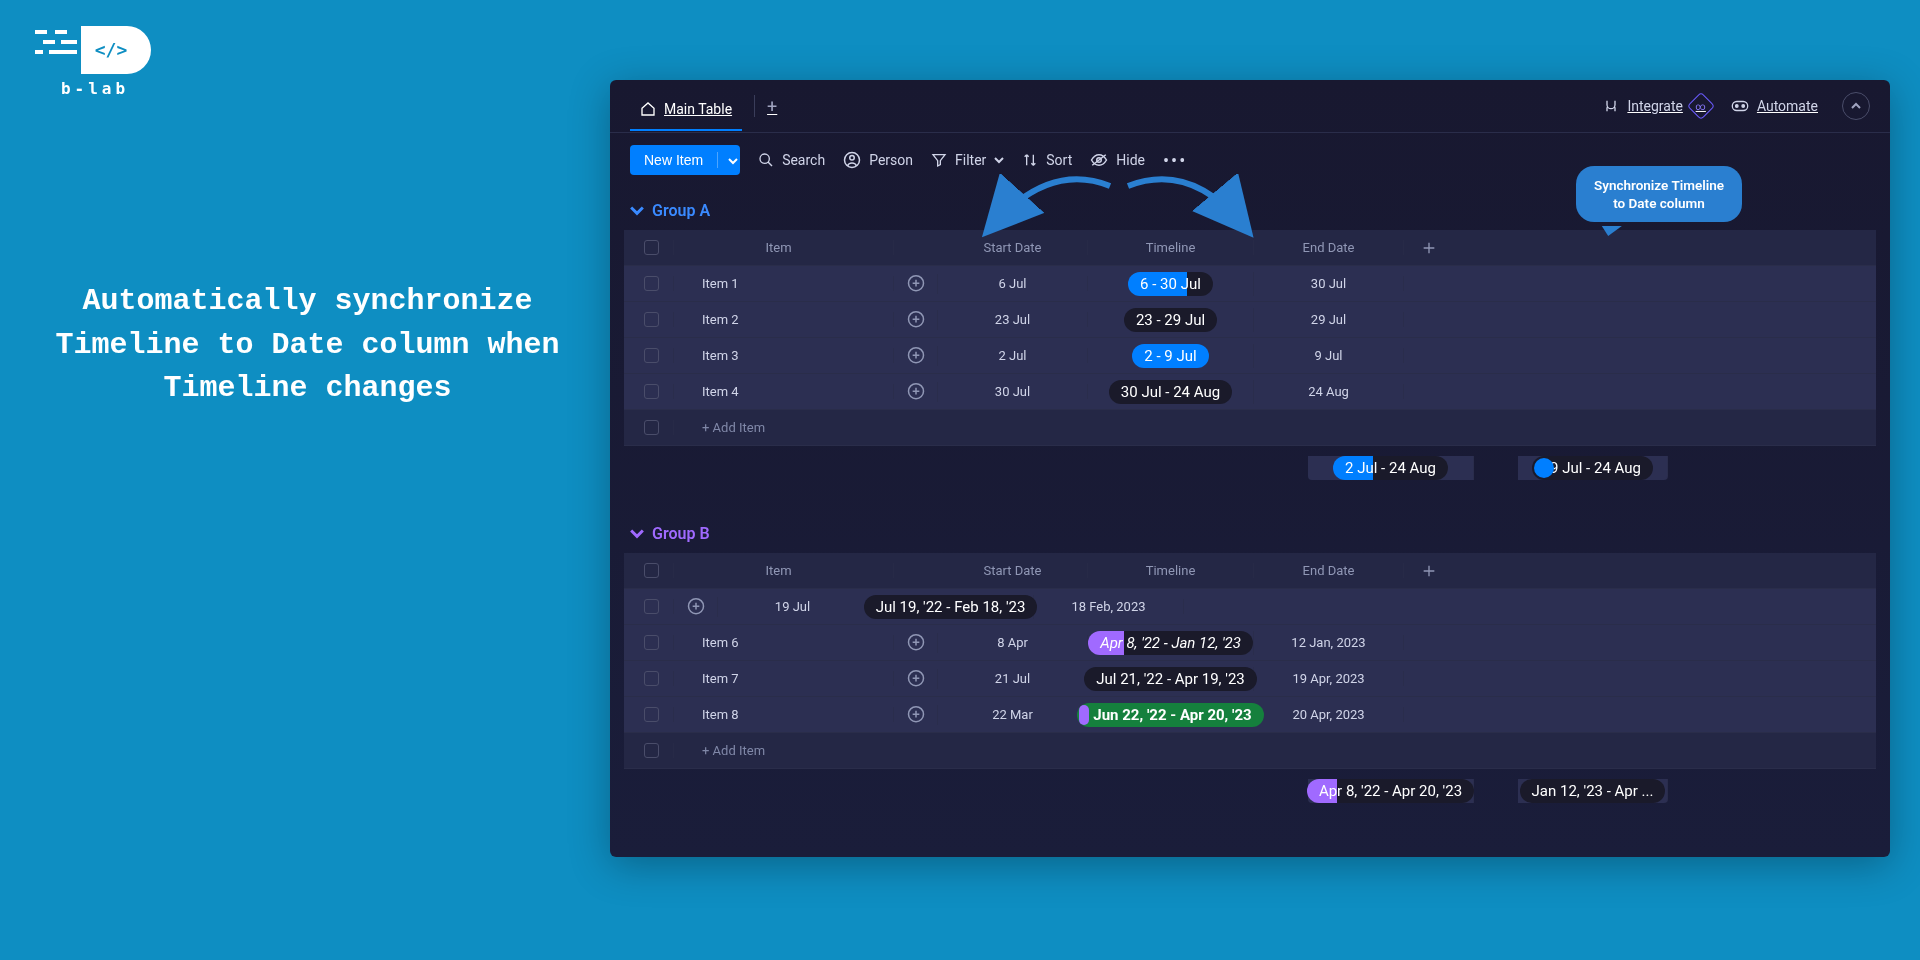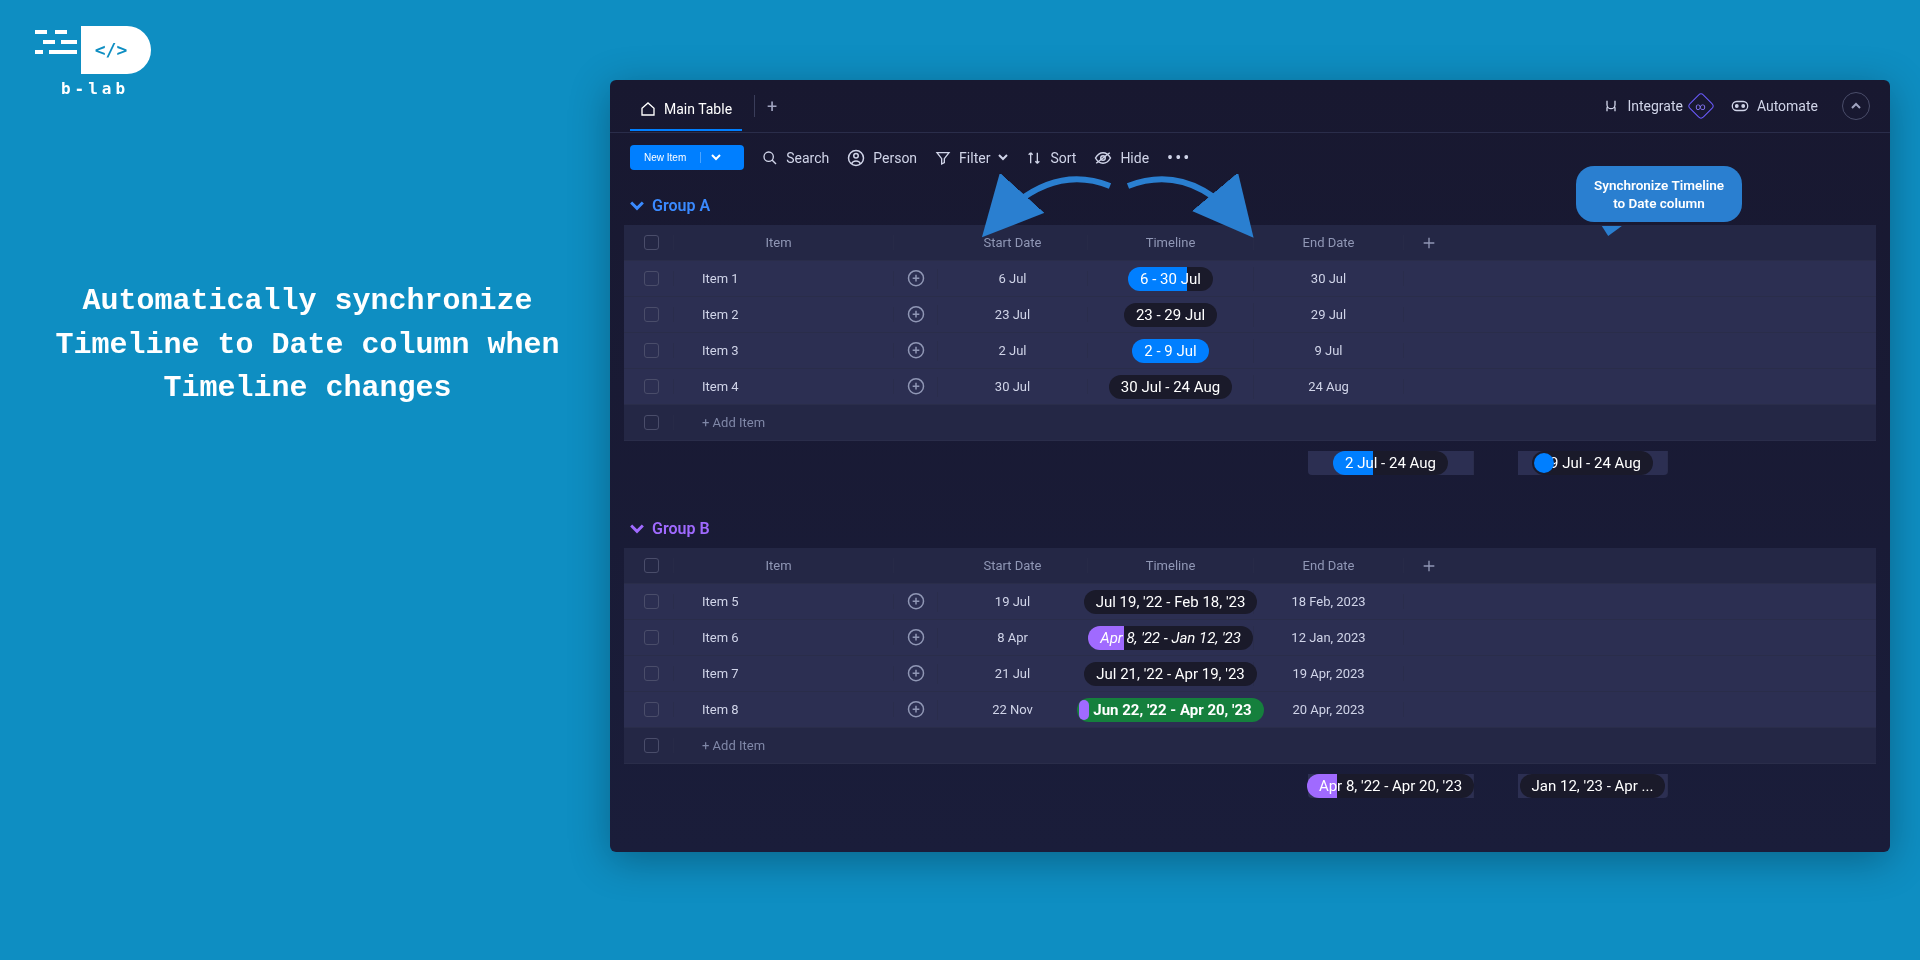--- a/index.html
+++ b/index.html
@@ -46,20 +46,21 @@
   width: 100%;
   box-shadow: 0 8px 40px rgba(0,0,0,0.3);
   overflow: hidden;
   position: relative;
 }
 .topbar {
   display: flex;
   align-items: center;
   padding: 12px 20px;
   border-bottom: 1px solid #2a2d4a;
+  text-decoration: underline;
 }
 .tab {
   display: flex;
   align-items: center;
   gap: 8px;
   padding: 6px 10px 12px;
   color: #fff;
   font-size: 14px;
   border-bottom: 2px solid #007fff;
   margin-bottom: -13px;
@@ -114,22 +115,22 @@
   display: flex;
   align-items: center;
   padding: 12px 20px 16px;
   gap: 18px;
 }
 .new-item-btn {
   background: #007fff;
   color: #fff;
   border: none;
   border-radius: 4px;
-  padding: 7px 23px 7px 14px;
-  font-size: 10px;
+  padding: 7px 2px 7px 14px;
+  font-size: 14px;
   display: flex;
   align-items: center;
   gap: 14px;
   cursor: pointer;
 }
 .new-item-btn .chev {
   border-left: 1px solid rgba(255,255,255,0.3);
   padding-left: 10px;
 }
 .tool-item {
@@ -585,21 +586,20 @@
                     <path d="M12 4v16M4 12h16"></path>
                   </svg>
                 </div>
     <div class="cell end-cell" style="border-right:none"></div>
   </div>
               <div class="row data-row">
       <div class="color-strip strip-b"></div>
       <div class="cell checkbox-cell">
                   <span class="checkbox"></span>
                 </div>
-      <div class="cell item-cell">Item 5</div>
       <div class="cell bubble-cell">
                   <svg class="bubble-icon" viewBox="0 0 24 24" fill="none" stroke="#9097b5" stroke-width="1.8">
                     <circle cx="12" cy="11" r="9"></circle>
                     <path d="M8 11h0 M12 7v8 M8 11h8"></path>
                   </svg>
                 </div>
       <div class="cell date-cell">19 Jul</div>
       <div class="cell timeline-cell">
                   <span class="timeline-pill pill-dark">Jul 19, '22 - Feb 18, '23</span>
                 </div>
@@ -652,21 +652,21 @@
       <div class="cell checkbox-cell">
                   <span class="checkbox"></span>
                 </div>
       <div class="cell item-cell">Item 8</div>
       <div class="cell bubble-cell">
                   <svg class="bubble-icon" viewBox="0 0 24 24" fill="none" stroke="#9097b5" stroke-width="1.8">
                     <circle cx="12" cy="11" r="9"></circle>
                     <path d="M8 11h0 M12 7v8 M8 11h8"></path>
                   </svg>
                 </div>
-      <div class="cell date-cell">22 Nov</div>
+      <div class="cell date-cell">22 Mar</div>
       <div class="cell timeline-cell">
                   <span class="timeline-pill pill-purple-small">Jun 22, '22 - Apr 20, '23</span>
                 </div>
       <div class="cell date-cell">20 Apr, 2023</div>
       <div class="cell addcol-cell"></div>
       <div class="cell end-cell" style="border-right:none"></div>
     </div>
               <div class="row add-row">
     <div class="color-strip strip-b" style="opacity:.4"></div>
     <div class="cell checkbox-cell">

